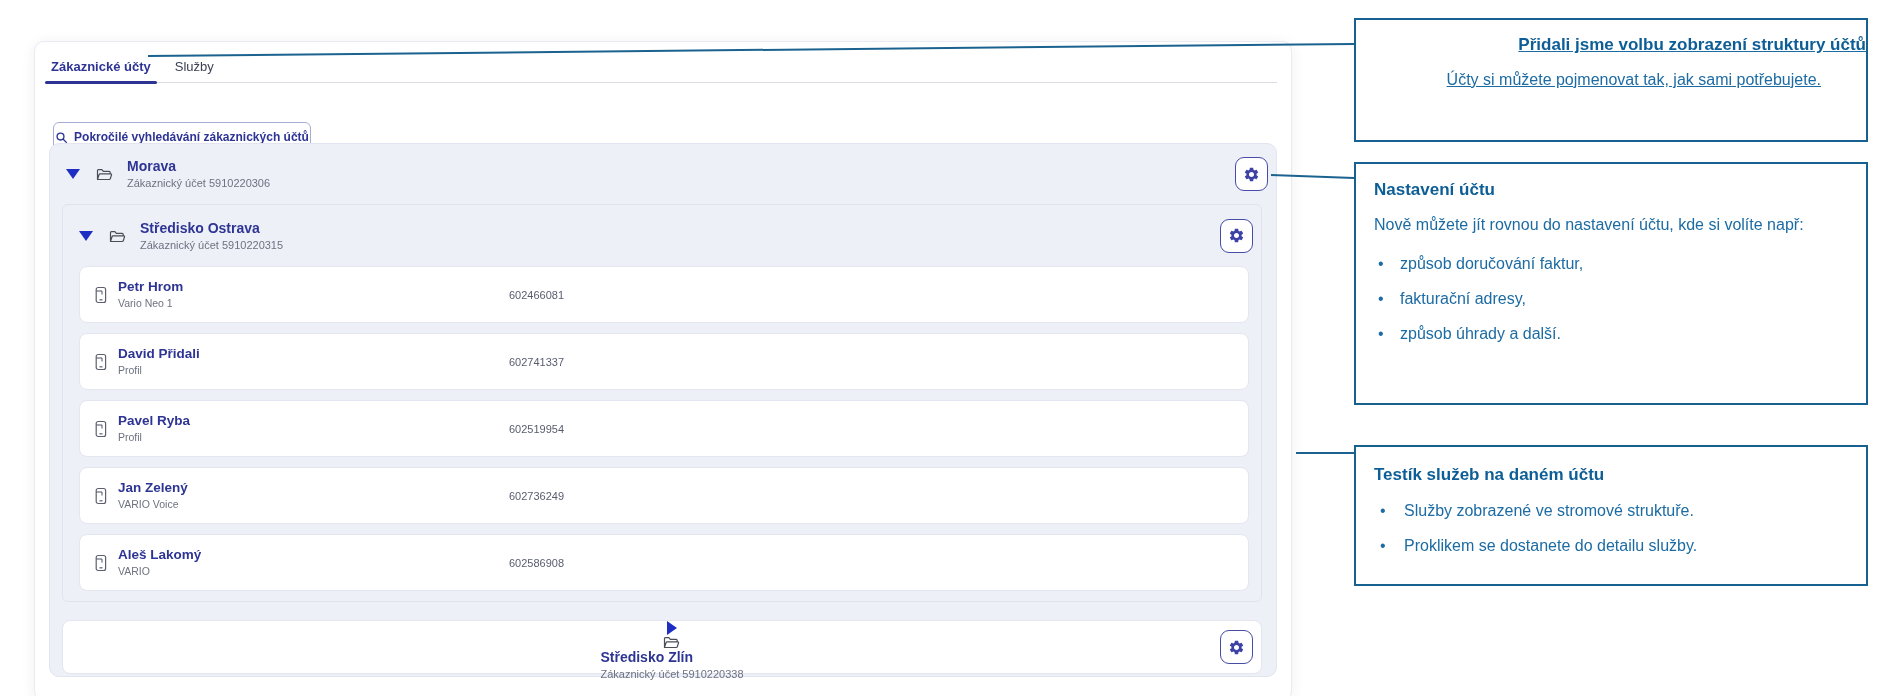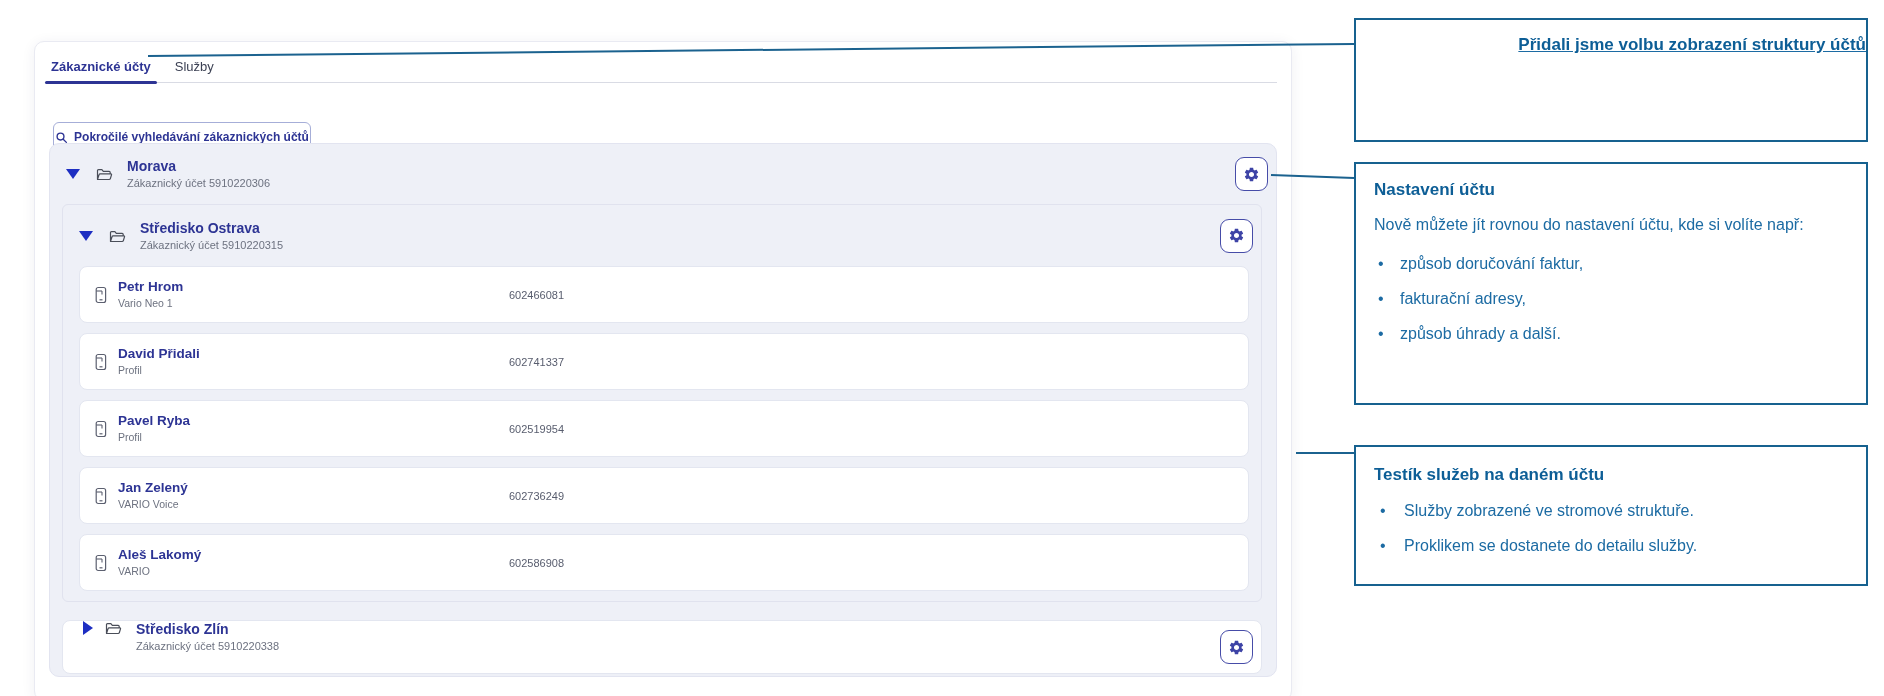--- a/index.html
+++ b/index.html
@@ -47,21 +47,21 @@
              background:#fff; border:1px solid #e3e6f0; border-radius:8px;
              display:flex; align-items:center; padding-left:14px; cursor:pointer; }
   .svc-icon { flex:none; margin-right:10px; }
   .svc-name { font-size:13.5px; font-weight:700; color:#2d3494; line-height:16px; }
   .svc-plan { font-size:10.5px; color:#6d7280; line-height:13px; margin-top:2px; }
   .svc-number { position:absolute; left:429px; top:50%; transform:translateY(-50%);
                 font-size:11px; color:#585d6e; }
 
   .group-collapsed { position:relative; margin:18px 0 0 12px; width:1200px; height:54px;
                      background:#fff; border:1px solid #e3e6f0; border-radius:8px;
-                     display:flex; align-items:flex-start; padding-left:20px; cursor:pointer; }
+                     display:flex; align-items:center; padding-left:20px; cursor:pointer;flex-direction:column; }
   .group-collapsed .folder-svg { margin:0 14px 0 12px; }
 
   
   .callout { position:absolute; left:1354px; width:514px; background:#fff;
              border:2px solid #16618f; color:#1c6ba3; }
   .co-title { font-size:17px; font-weight:700; color:#0d5e96; }
   .co-body  { font-size:16px; line-height:25px; }
   .callout-1 { top:18px; height:124px; text-align:right; padding-top:15px;text-decoration:underline; }
   .callout-1 .co-body { max-width:420px; margin:12px auto 0; }
   .callout-2 { top:162px; height:243px; padding:16px 18px; }
@@ -217,20 +217,21 @@
           <svg width="17" height="17" fill="#3d43a6">
               <use href="#sym-gear"></use>
             </svg>
         </div>
       </div>
     </div>
   </div>
 
   <div class="callout callout-1">
     <div class="co-title">Přidali jsme volbu zobrazení struktury účtů</div>
+    <div class="co-body">Účty si můžete pojmenovat tak, jak sami potřebujete.</div>
   </div>
 
   <div class="callout callout-2">
     <div class="co-title">Nastavení účtu</div>
     <div class="co-body">Nově můžete jít rovnou do nastavení účtu, kde si volíte např:</div>
     <ul class="co-list">
       <li>způsob doručování faktur,</li>
       <li>fakturační adresy,</li>
       <li>způsob úhrady a další.</li>
     </ul>

